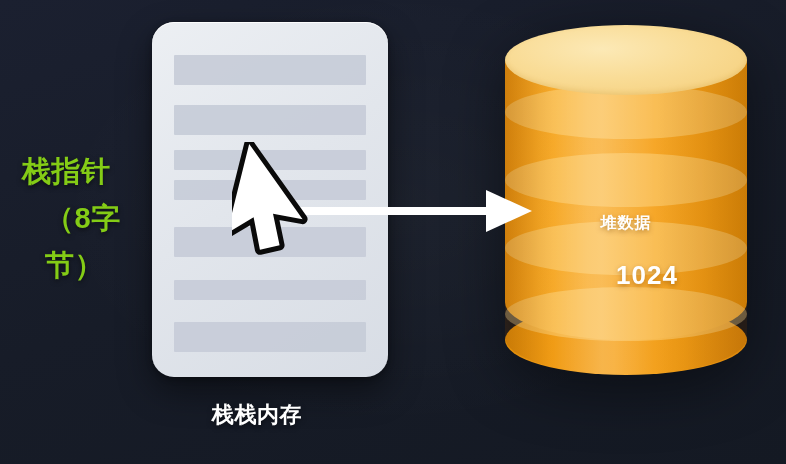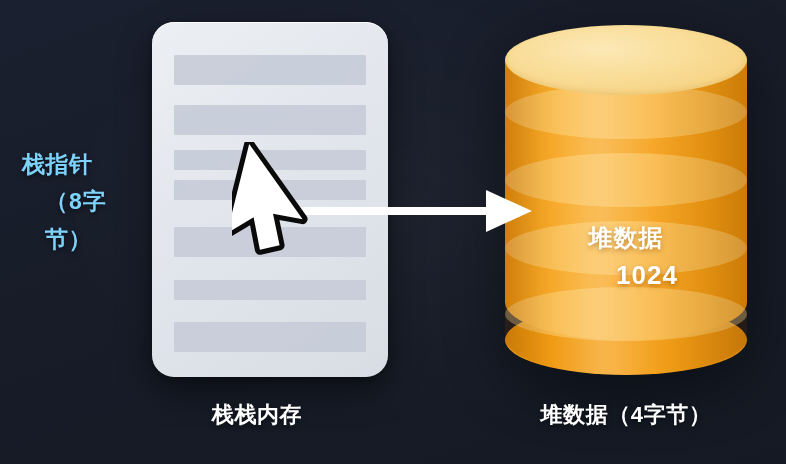--- a/index.html
+++ b/index.html
@@ -27,28 +27,27 @@
       linear-gradient(160deg, #1b2030 0%, #171c28 48%, #141923 100%);
     pointer-events: none;
   }
 
   
   .side-label {
     position: absolute;
     left: 22px;
     top: 148px;
     width: 128px;
-    color: #7dd3fc;
-    font-size: 23px;
+    color: #84cc16;
+    font-size: 29px;
     font-weight: bold;
     line-height: 1.62;
     letter-spacing: 0.5px;
     text-shadow: 0 2px 5px rgba(0,0,0,0.55);
     z-index: 6;
-    font-family: Liberation Mono, monospace;
   }
   .side-label .l2 { display: block; margin-left: 23px; }
 
   
   #stack-card {
     position: absolute;
     left: 152px;
     top: 22px;
     width: 236px;
     height: 355px;
@@ -136,21 +135,21 @@
   }
   .cyl-text {
     position: absolute;
     width: 242px;
     text-align: center;
     color: #ffffff;
     font-weight: bold;
     text-shadow: 0 2px 5px rgba(120,65,0,0.45);
     z-index: 4;
   }
-  #heap-title { top: 197px; font-size: 24px; letter-spacing: 1px; }
+  #heap-title { top: 188px; font-size: 16px; letter-spacing: 1px; }
   #heap-value { top: 235px; font-size: 26px; letter-spacing: 1px; margin-left: 21px; }
 
   
   #pointer-arrow {
     position: absolute;
     left: 300px;
     top: 182px;
     width: 236px;
     height: 58px;
     z-index: 5;
@@ -221,15 +220,14 @@
   </svg>
 
   <svg id="mouse-cursor" viewBox="0 0 104 116">
     <g transform="rotate(14 40 18)">
       <path d="M14 8 L14 100 L36 78 L50 108 L68 99 L54 70 L84 68 Z" fill="#FFFFFF" stroke="#0a0a0a" stroke-width="10" stroke-linejoin="round" stroke-linecap="round"></path>
       <path d="M14 8 L14 100 L36 78 L50 108 L68 99 L54 70 L84 68 Z" fill="#FFFFFF"></path>
     </g>
   </svg>
 
   <div class="caption" id="caption-stack">栈栈内存</div>
-  <div class="caption" id="caption-heap">堆数据（4字节）</div>
 
 </div>
 
 </body></html>

